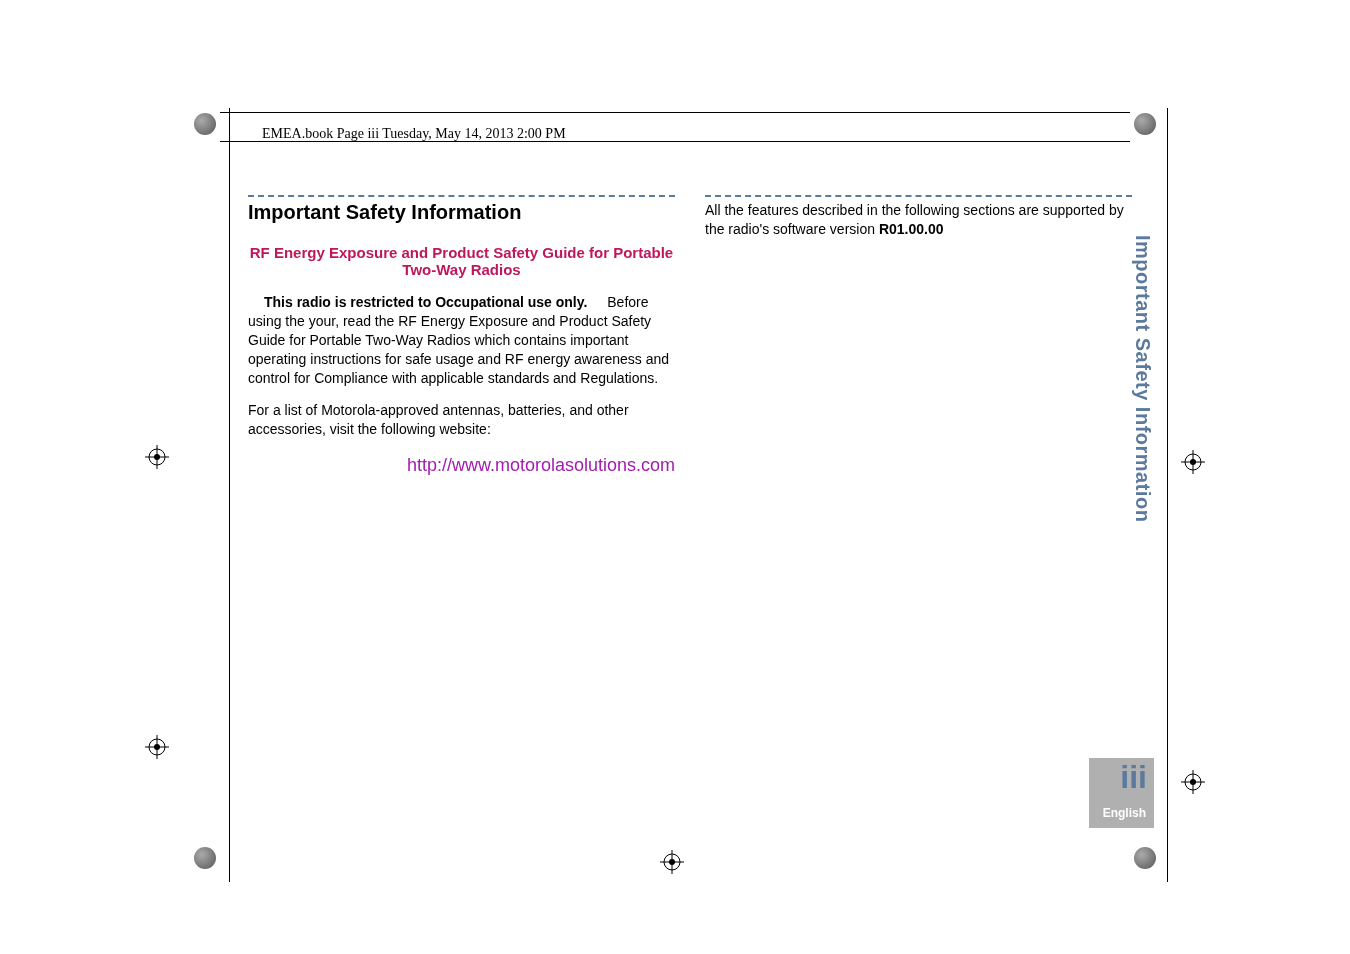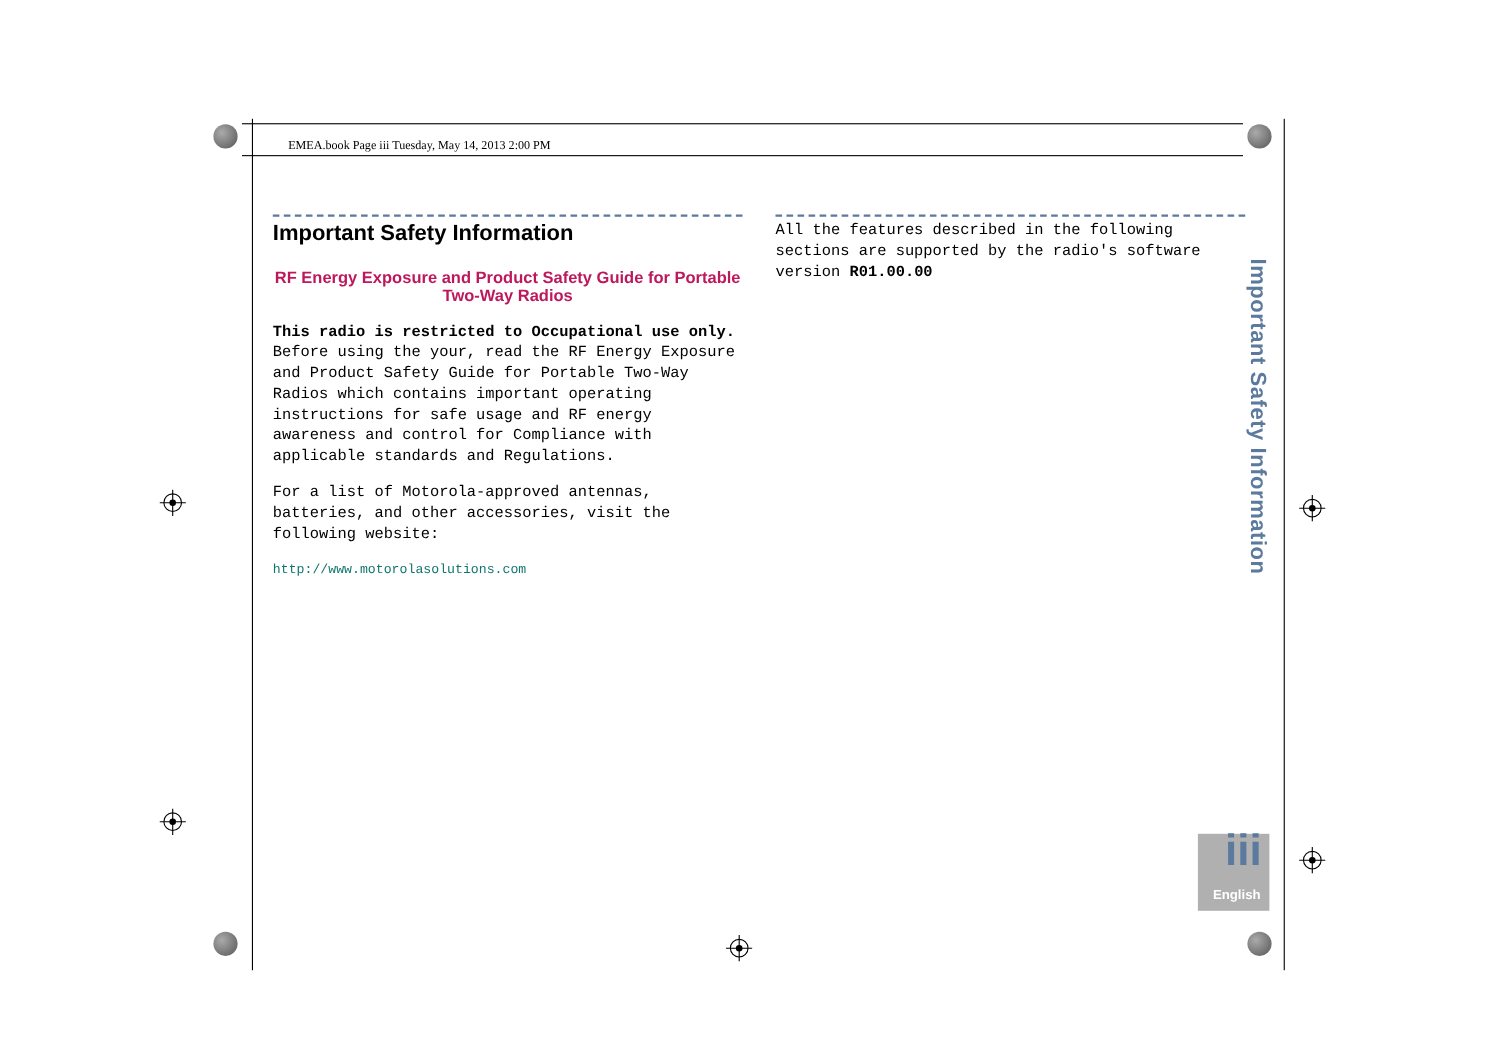--- a/index.html
+++ b/index.html
@@ -41,21 +41,21 @@
     .cc-tl { top: 113px; left: 194px; }
     .cc-tr { top: 113px; right: 194px; }
     .cc-bl { bottom: 85px; left: 194px; }
     .cc-br { bottom: 85px; right: 194px; }
     
     
     .page-header {
       position: absolute;
       top: 126px;
       left: 262px;
-      font-size: 11px;
+      font-size: 14px;
       font-family: "Times New Roman", serif;
     }
     
     .page-header-line {
       position: absolute;
       top: 112px;
       left: 220px;
       width: 910px;
       height: 28px;
       border-top: 1px solid #000;
@@ -99,34 +99,34 @@
     .attention {
       font-size: 13px;
       font-weight: bold;
       text-align: center;
       margin: 0 0 15px 0;
     }
     
     .bold-line {
       font-weight: bold;
       font-size: 14px;
-      margin: 0;
+      margin: 16px;
     }
     
     p {
       font-size: 14px;
       line-height: 1.35;
       margin: 0 0 14px 0;
       color: #000;
-      font-family: Liberation Mono, monospace;
     }
     
     .link {
-      color: #0f766e;
-      font-size: 12px;
+      color: #a21caf;
+      font-size: 18px;
+      text-align: right;
     }
     
     .version-bold {
       font-weight: bold;
     }
     
     
     .side-tab {
       position: absolute;
       right: 196px;
@@ -156,21 +156,21 @@
       align-items: center;
       justify-content: flex-end;
       padding-right: 5px;
       flex-direction: column;
     }
     
     .page-number {
       position: absolute;
       right: 203px;
       bottom: 158px;
-      font-size: 40px;
+      font-size: 32px;
       font-weight: bold;
       color: #5b7a9e;
     }
     
     .language-label {
       position: absolute;
       right: 204px;
       bottom: 134px;
       font-size: 12px;
       font-weight: bold;

